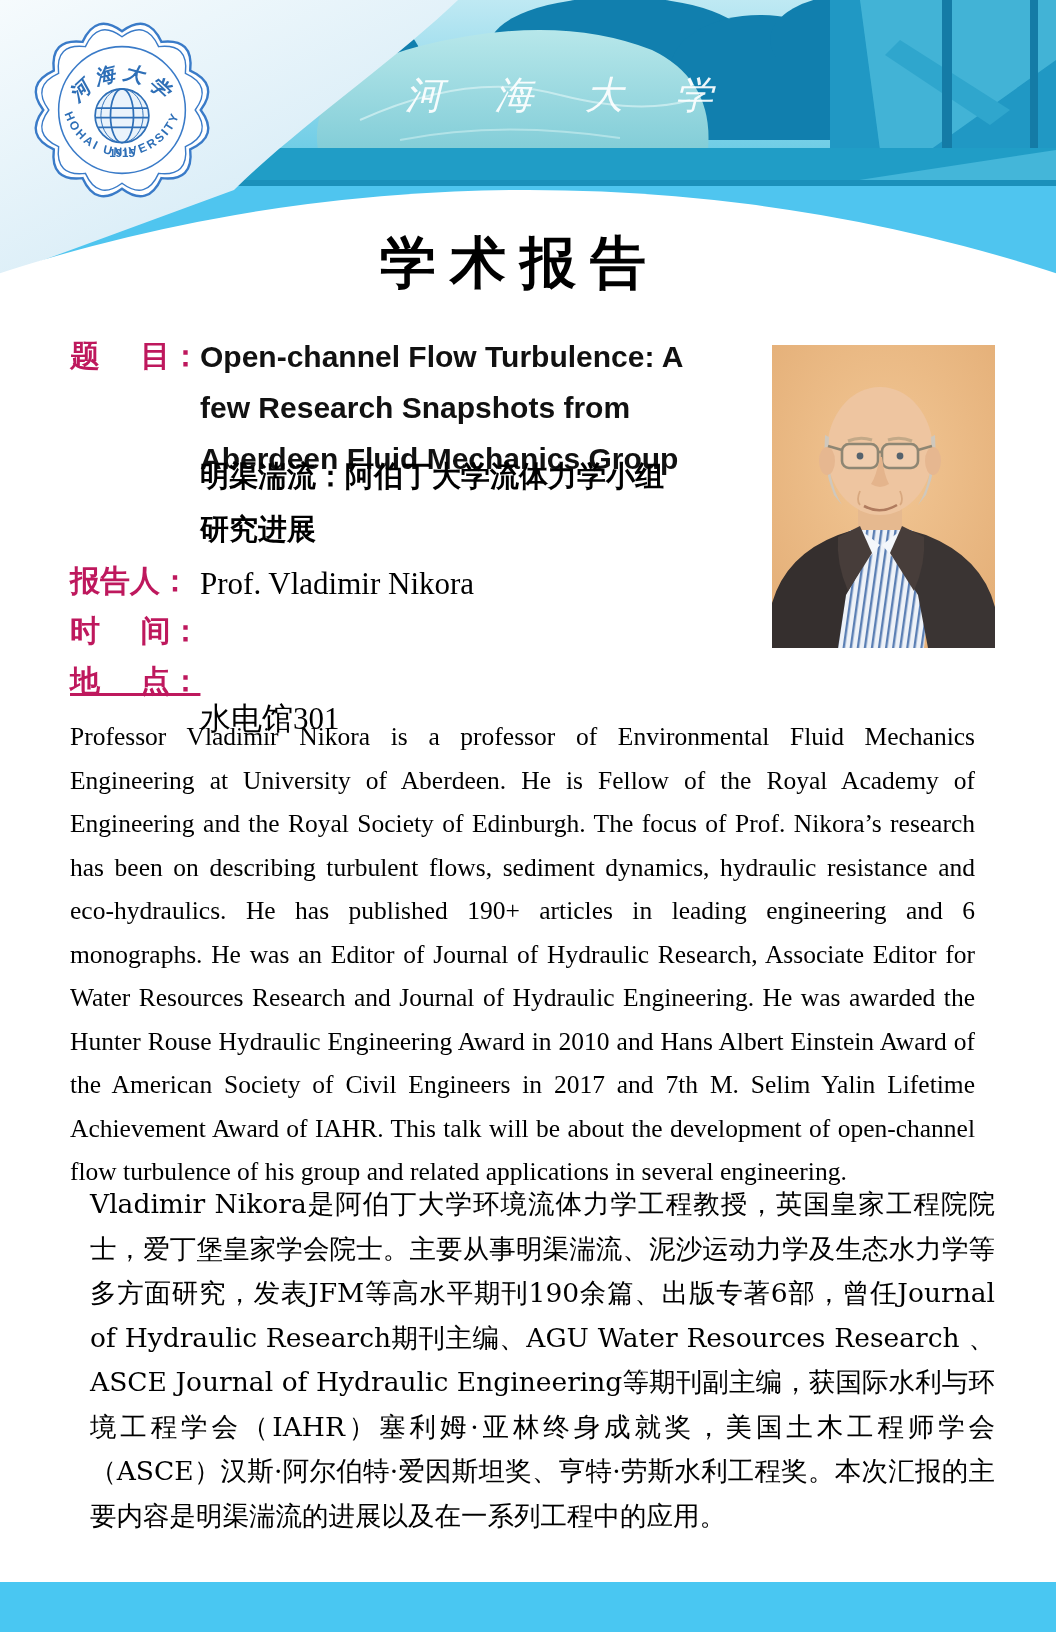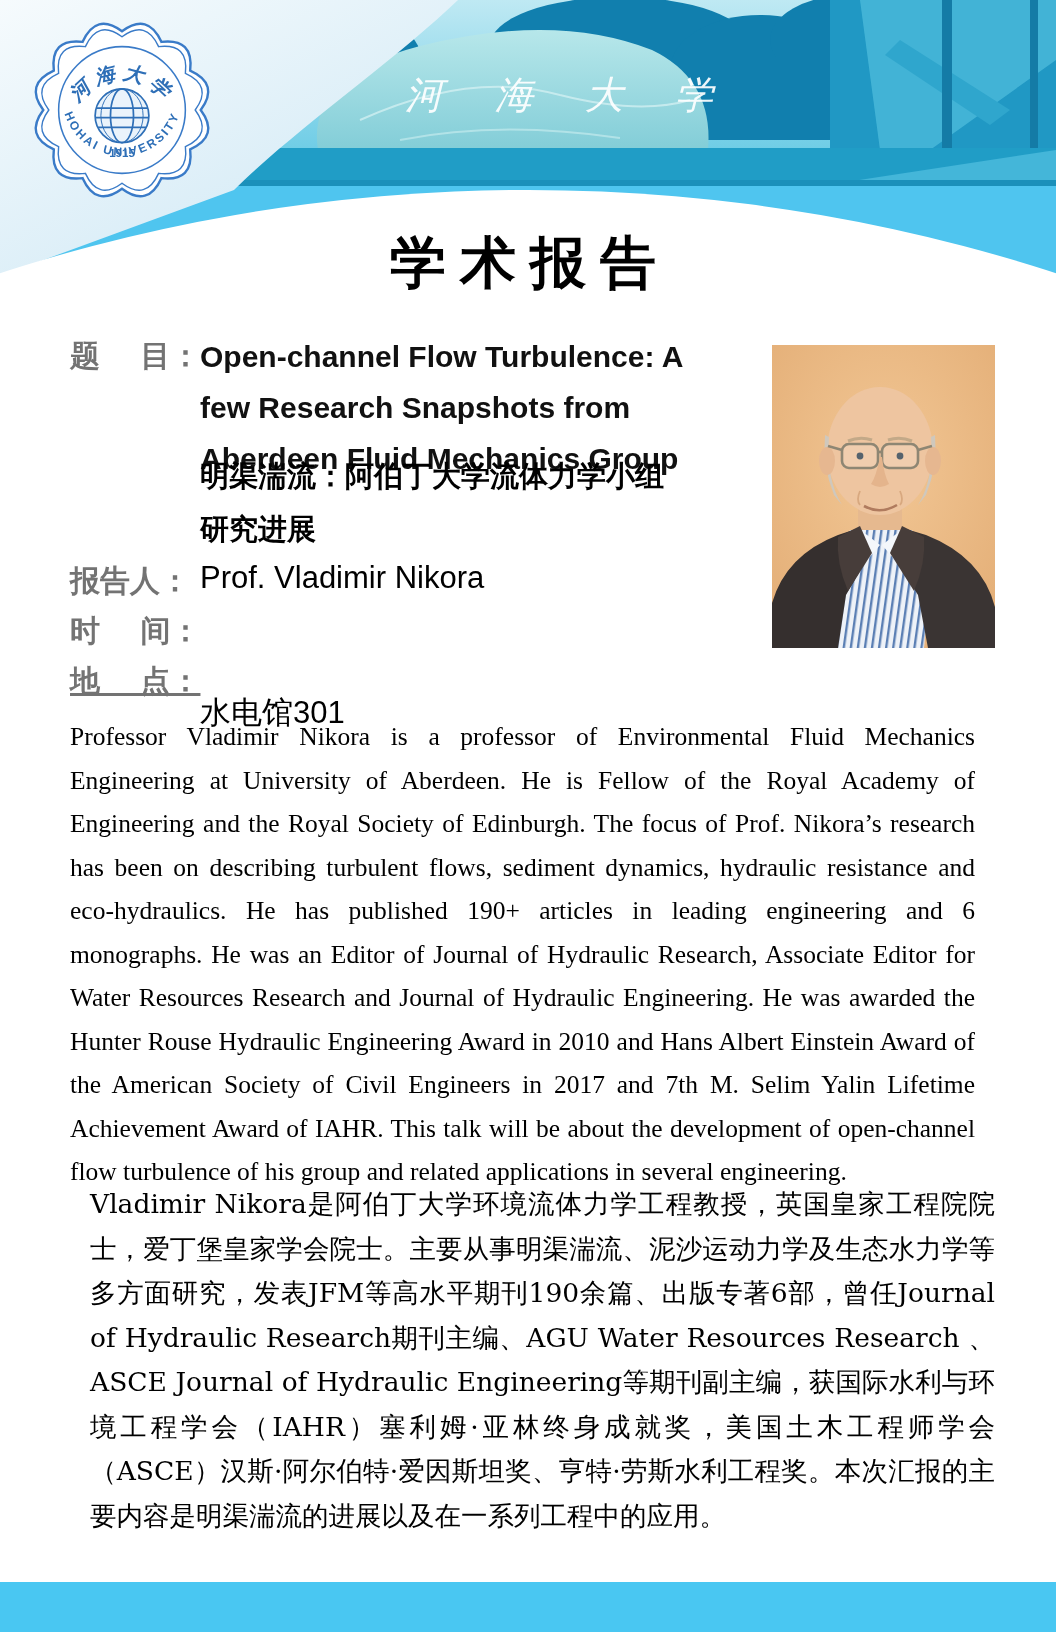--- a/index.html
+++ b/index.html
@@ -8,34 +8,34 @@
 
   
   .band{position:absolute;left:0;top:0;width:1056px;height:345px;background:#4fc5ef;}
   .photo-strip{position:absolute;left:0;top:0;width:1056px;height:186px;}
   .pale-panel{position:absolute;left:0;top:0;width:470px;height:285px;}
   .white-arch{position:absolute;left:-972px;top:190px;width:3000px;height:2600px;
               border-radius:50%;background:#ffffff;}
   .seal{position:absolute;left:26px;top:14px;width:192px;height:192px;}
   .page-title{position:absolute;left:0;top:226px;width:1040px;text-align:center;
               font-size:56px;font-weight:700;letter-spacing:14px;color:#000;
-              font-family:"DejaVu Serif",serif;padding-left:10px;}
-
-  
-  .label{position:absolute;font-size:30px;font-weight:700;color:#737373;
+              font-family:"DejaVu Serif",serif;}
+
+  
+  .label{position:absolute;font-size:30px;font-weight:700;color:#be185d;
          font-family:"DejaVu Serif",serif;}
   .topic-en{position:absolute;left:200px;top:331px;width:512px;
             font-family:"Liberation Sans","DejaVu Sans",sans-serif;
             font-weight:700;font-size:30px;line-height:51px;color:#111;
             white-space:pre-line;text-align:justify;}
   .topic-zh{position:absolute;left:200px;top:450px;width:520px;
             font-size:29px;line-height:53px;font-weight:700;color:#000;
             font-family:"DejaVu Serif",serif;white-space:pre-line;}
   .value{position:absolute;font-size:31px;color:#000;
-         font-family:Liberation Sans, sans-serif;}
+         font-family:Liberation Serif, serif;margin-top:6px;}
 
   
   .bio-heading{position:absolute;left:70px;top:703px;font-size:31px;font-weight:700;
                font-family:"DejaVu Serif",serif;color:#000;}
   .para-en{position:absolute;left:70px;top:715px;width:905px;
            font-size:25.5px;line-height:43.5px;text-align:justify;color:#000;
            font-family:Liberation Serif, serif;}
   .para-zh{position:absolute;left:70px;top:1182px;width:905px;
            font-size:26.5px;line-height:44.5px;text-align:justify;color:#000;
            font-family:"DejaVu Serif",serif;margin-left:20px;}

